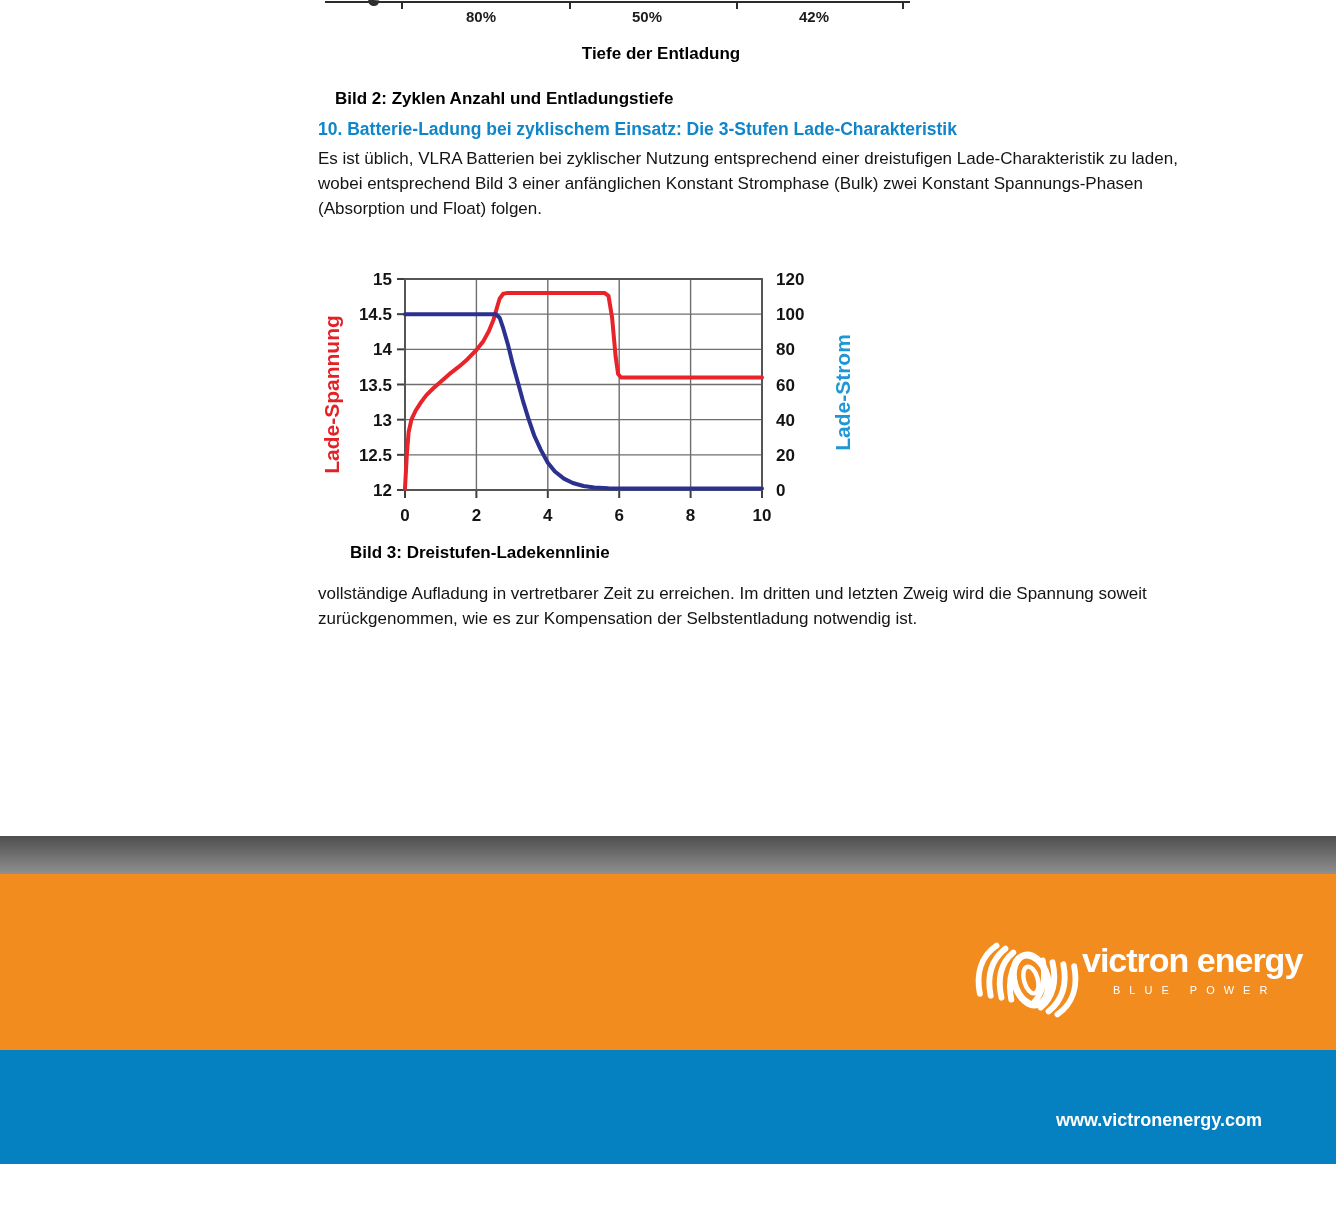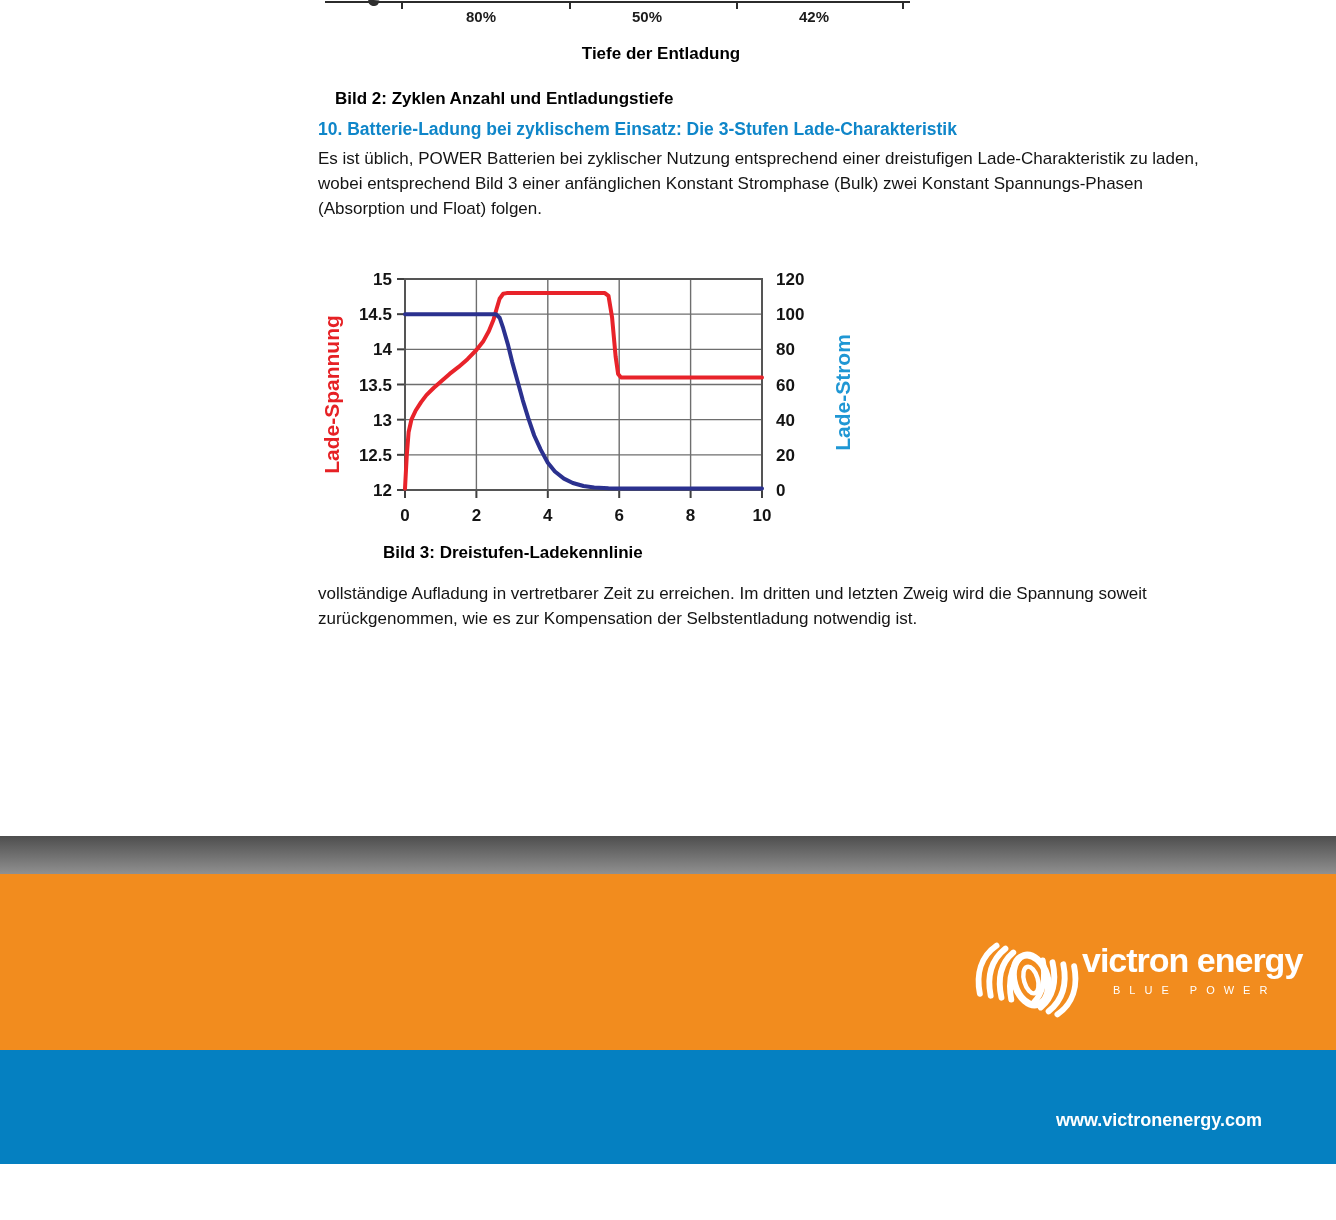--- a/index.html
+++ b/index.html
@@ -59,21 +59,21 @@
     <div class="abs dod-label" style="left:612px;">50%</div>
     <div class="abs dod-label" style="left:779px;">42%</div>
     <div class="abs frag-axis-title">Tiefe der Entladung</div>
   </div>
 
   <div class="abs caption nowrap" style="left:335px;top:89px;">Bild 2: Zyklen Anzahl und Entladungstiefe</div>
 
   <div class="abs heading nowrap" style="color: rgb(15, 134, 201);">10. Batterie-Ladung bei zyklischem Einsatz: Die 3-Stufen Lade-Charakteristik</div>
 
   <div class="abs" style="left:318px;top:146px;">
-    <div class="body-line nowrap">Es ist üblich, POWER Batterien bei zyklischer Nutzung entsprechend einer dreistufigen Lade-Charakteristik zu laden,</div>
+    <div class="body-line nowrap">Es ist üblich, VLRA Batterien bei zyklischer Nutzung entsprechend einer dreistufigen Lade-Charakteristik zu laden,</div>
     <div class="body-line nowrap">wobei entsprechend Bild 3 einer anfänglichen Konstant Stromphase (Bulk) zwei Konstant Spannungs-Phasen</div>
     <div class="body-line nowrap">(Absorption und Float) folgen.</div>
   </div>
 
   <svg id="bild3-svg" class="abs" width="575" height="280">
       <line x1="105" y1="232" x2="462" y2="232" class="grid"></line>
       <line x1="97" y1="232" x2="105" y2="232" class="tick"></line>
       <text x="92" y="238" class="tick-label" text-anchor="end">12</text>
       <line x1="105" y1="196.83333333333334" x2="462" y2="196.83333333333334" class="grid"></line>
       <line x1="97" y1="196.83333333333334" x2="105" y2="196.83333333333334" class="tick"></line>
@@ -118,21 +118,21 @@
       <line x1="462" y1="21" x2="462" y2="232" class="grid"></line>
       <line x1="462" y1="232" x2="462" y2="240" class="tick"></line>
       <text x="462" y="263" class="tick-label" text-anchor="middle">10</text>
       <rect x="105" y="21" width="357" height="211" fill="none" class="plot-border"></rect>
       <polyline points="105.0,230.6 106.8,196.8 108.6,174.3 111.4,161.7 115.7,152.5 121.1,144.1 126.4,137.1 133.6,130.0 140.7,123.7 149.6,115.9 158.6,108.9 167.5,101.2 176.4,92.0 183.5,82.9 188.9,73.0 193.5,61.8 196.7,50.5 199.6,40.7 203.2,35.8 206.7,35.1 304.9,35.1 308.5,37.9 312.1,59.7 315.6,98.4 318.1,115.9 321.0,119.5 462.0,119.5" fill="none" stroke="#e8232a" stroke-width="4" stroke-linejoin="round" stroke-linecap="round"></polyline>
       <polyline points="105.0,56.2 196.0,56.2 199.6,59.7 203.2,70.2 207.8,86.1 212.1,103.6 217.5,123.0 222.8,142.3 228.2,159.9 234.2,177.5 240.7,191.6 247.8,204.7 254.9,213.5 263.9,220.6 272.8,225.0 283.5,228.0 294.2,229.4 308.5,230.2 326.3,230.4 462.0,230.4" fill="none" stroke="#2b318f" stroke-width="4" stroke-linejoin="round" stroke-linecap="round"></polyline>
     </svg>
   <div id="left-axis-title" class="abs axis-title nowrap" style="color: rgb(230, 33, 37);">Lade-Spannung</div>
   <div id="right-axis-title" class="abs axis-title nowrap" style="color: rgb(31, 151, 212);">Lade-Strom</div>
 
-  <div class="abs caption nowrap" style="left:350px;top:543px;margin-left:33px;">Bild 3: Dreistufen-Ladekennlinie</div>
+  <div class="abs caption nowrap" style="left:350px;top:543px;">Bild 3: Dreistufen-Ladekennlinie</div>
 
   <div class="abs" style="left:318px;top:581px;">
     <div class="body-line nowrap">vollständige Aufladung in vertretbarer Zeit zu erreichen. Im dritten und letzten Zweig wird die Spannung soweit</div>
     <div class="body-line nowrap">zurückgenommen, wie es zur Kompensation der Selbstentladung notwendig ist.</div>
   </div>
 
   <div class="abs bar-gray"></div>
   <div class="abs bar-orange" id="bar-orange" style="background: rgb(242, 140, 30);"></div>
   <div class="abs bar-blue" id="bar-blue" style="background: rgb(5, 128, 193);"></div>
 

